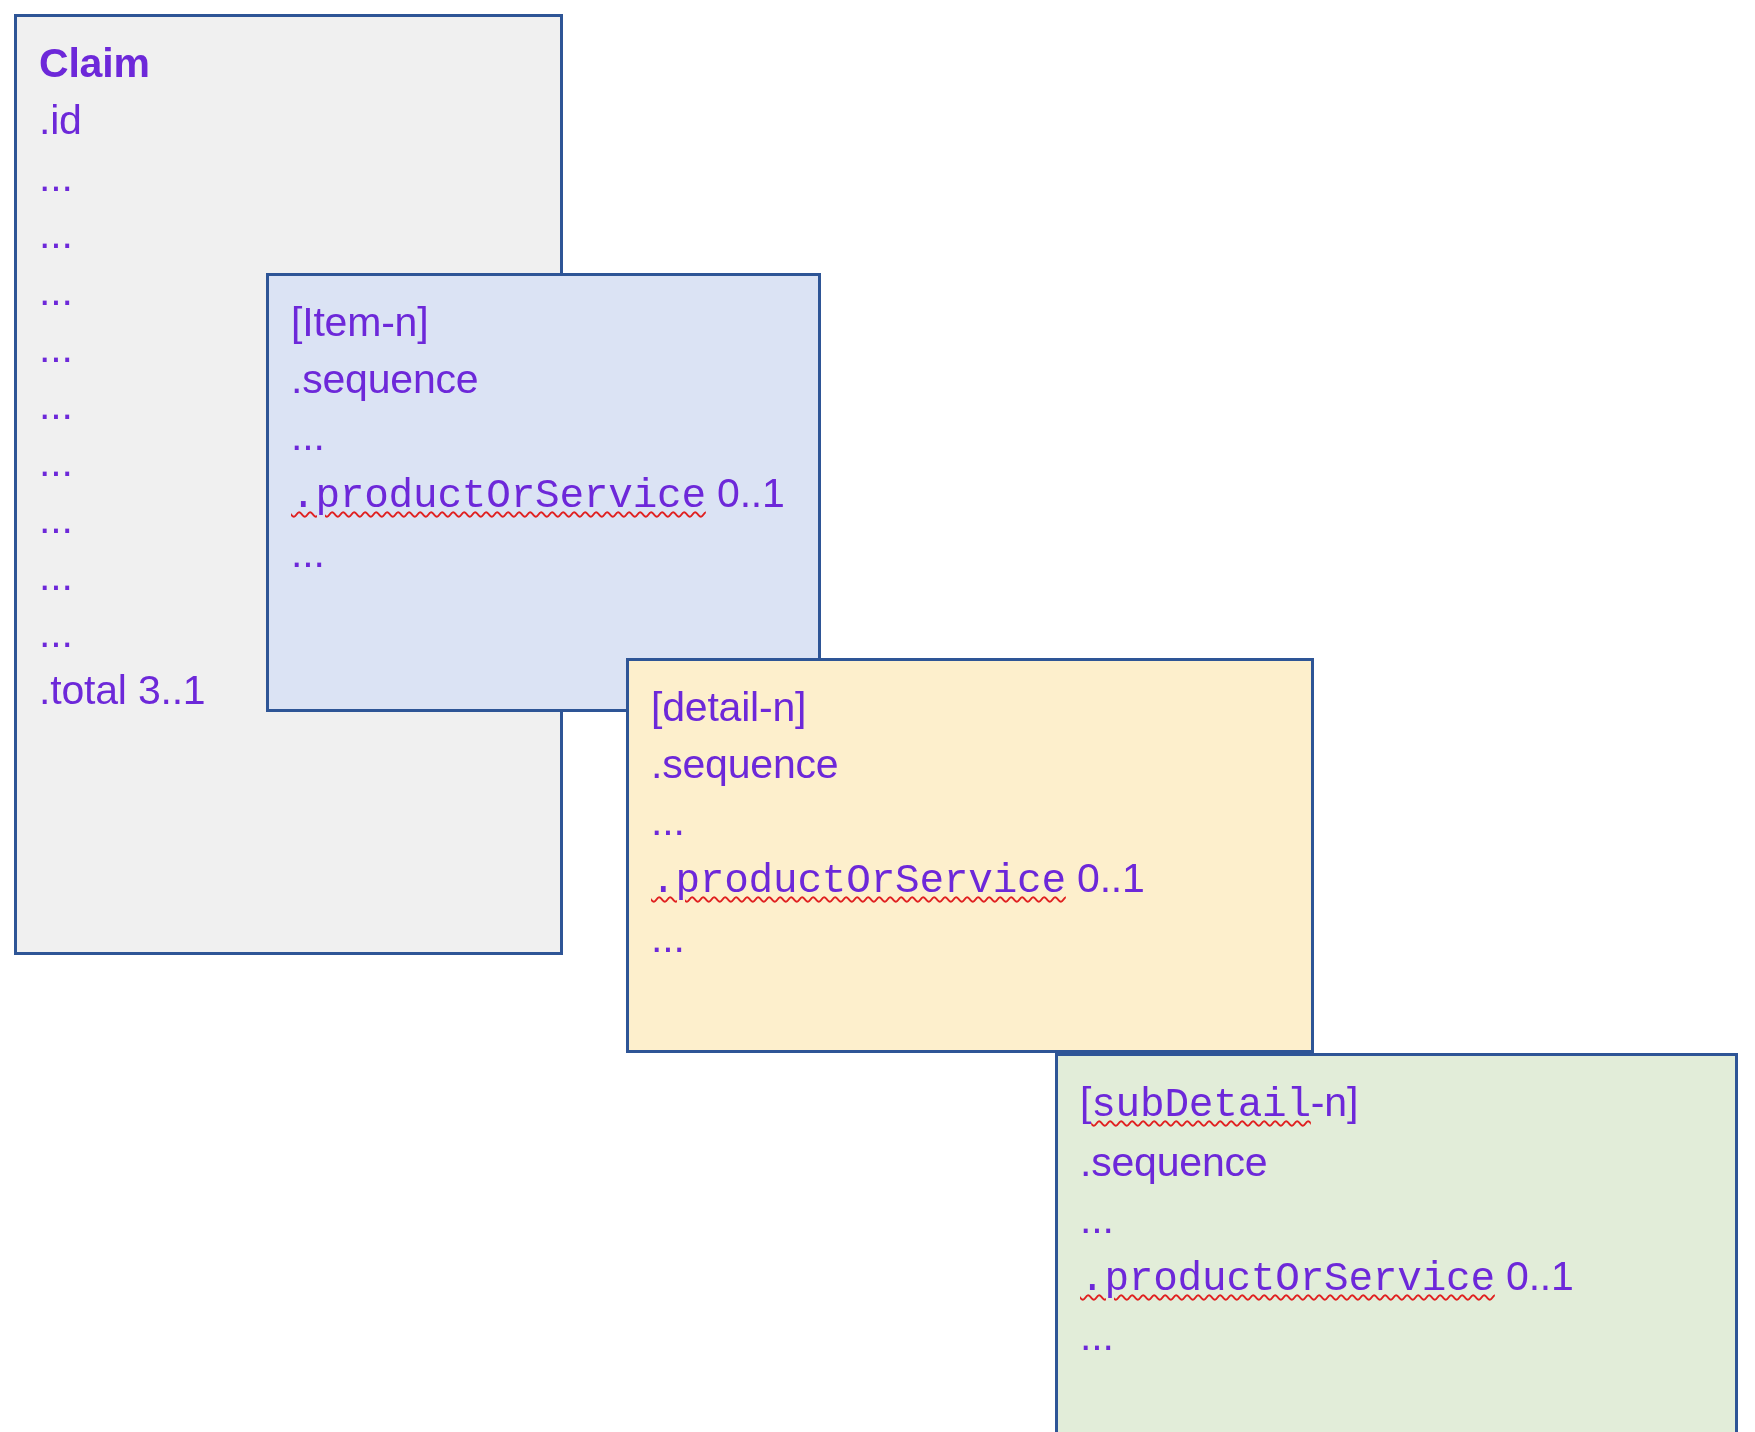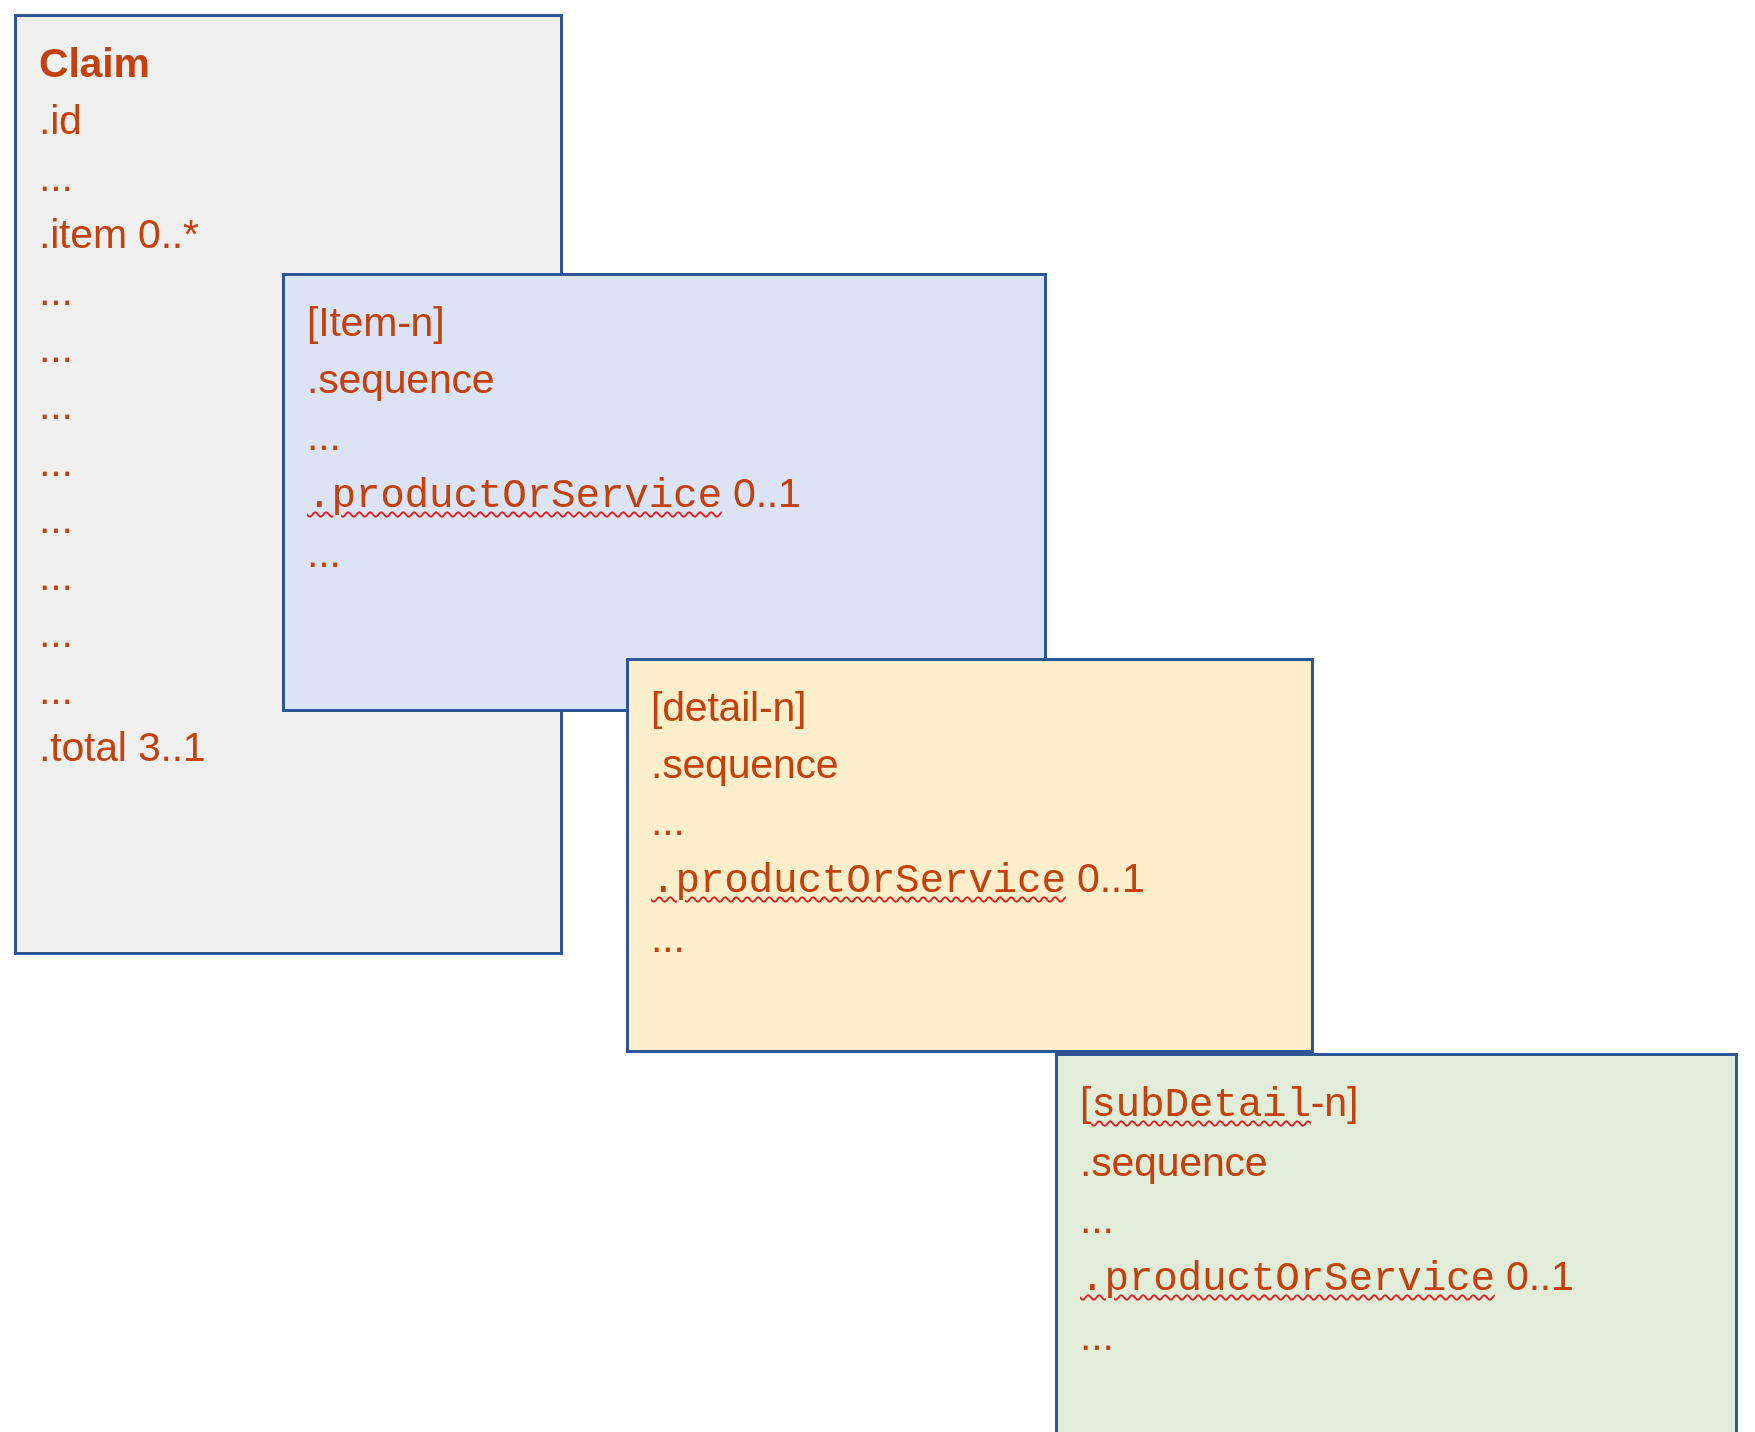--- a/index.html
+++ b/index.html
@@ -22,50 +22,49 @@
     padding: 18px 22px 0 22px;
   }
   .box-claim    { background: #f0f0f0; }
   .box-item     { background: #dbe3f4; }
   .box-detail   { background: #fdefcc; }
   .box-subdetail{ background: #e2edd9; }
 
   .line {
     font-size: 41px;
     line-height: 57px;
-    color: #c2410c;
+    color: #6d28d9;
     white-space: nowrap;
     letter-spacing: -0.2px;
   }
   .line.bold { font-weight: bold; }
   .line.ell  { line-height: 57px; }
 
   
   .sp {
     text-decoration: underline wavy #e02020;
     text-decoration-thickness: 2px;
     text-underline-offset: 4px;
     font-family: Liberation Mono, monospace;
   }
 
   #z-claim     { left: 14px;   top: 14px;   width: 549px;  height: 941px;  z-index: 1; }
-  #z-item      { left: 282px;  top: 273px;  width: 765px;  height: 439px;  z-index: 2; }
+  #z-item      { left: 266px;  top: 273px;  width: 555px;  height: 439px;  z-index: 2; }
   #z-detail    { left: 626px;  top: 658px;  width: 688px;  height: 395px;  z-index: 3; }
   #z-subdetail { left: 1055px; top: 1053px; width: 683px;  height: 395px;  z-index: 4; }
 </style>
 </head>
 <body>
 
 <div id="canvas">
 
   <div class="box box-claim" id="z-claim">
       <div class="line bold">Claim</div>
       <div class="line">.id</div>
       <div class="line ell">...</div>
-      <div class="line">.item 0..*</div>
       <div class="line ell">...</div>
       <div class="line ell">...</div>
       <div class="line ell">...</div>
       <div class="line ell">...</div>
       <div class="line ell">...</div>
       <div class="line ell">...</div>
       <div class="line ell">...</div>
       <div class="line ell">...</div>
       <div class="line">.total 3..1</div>
     </div>

